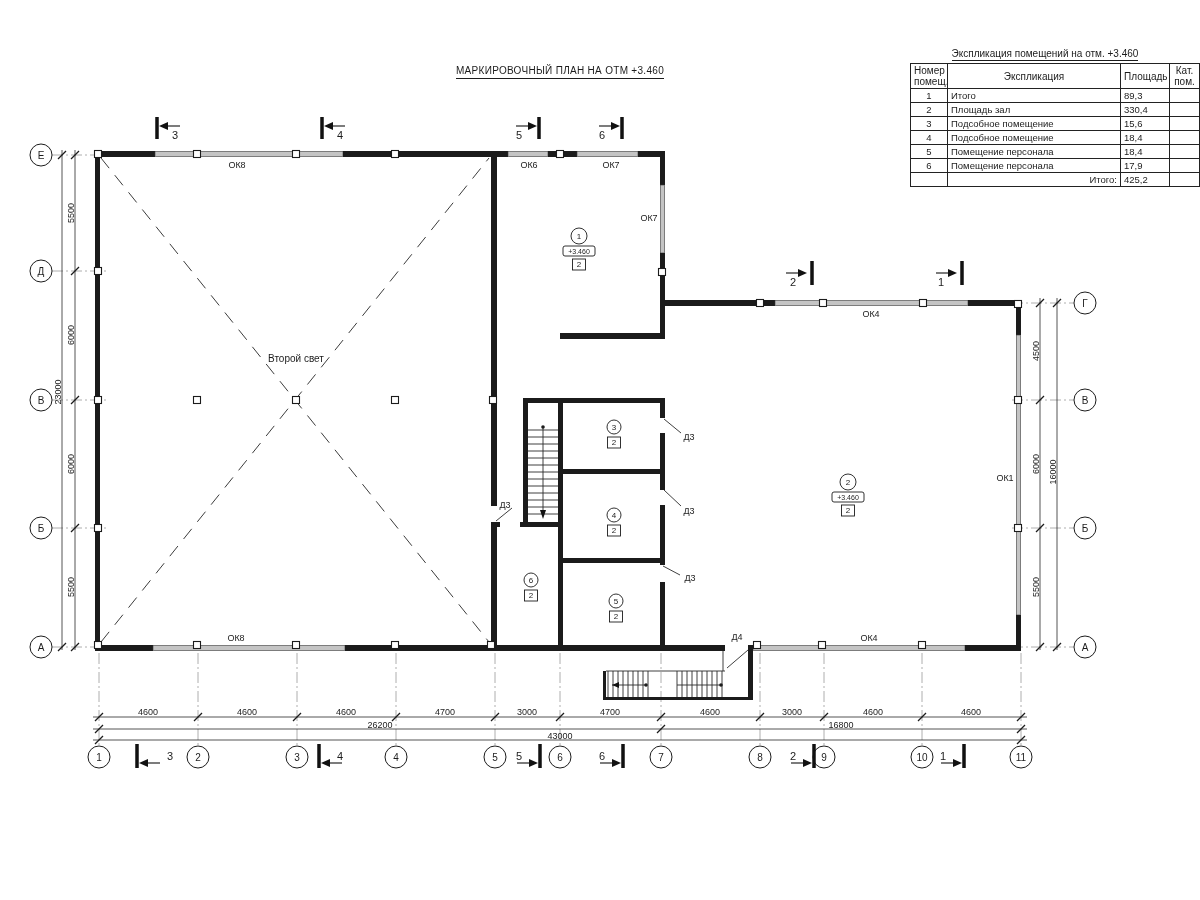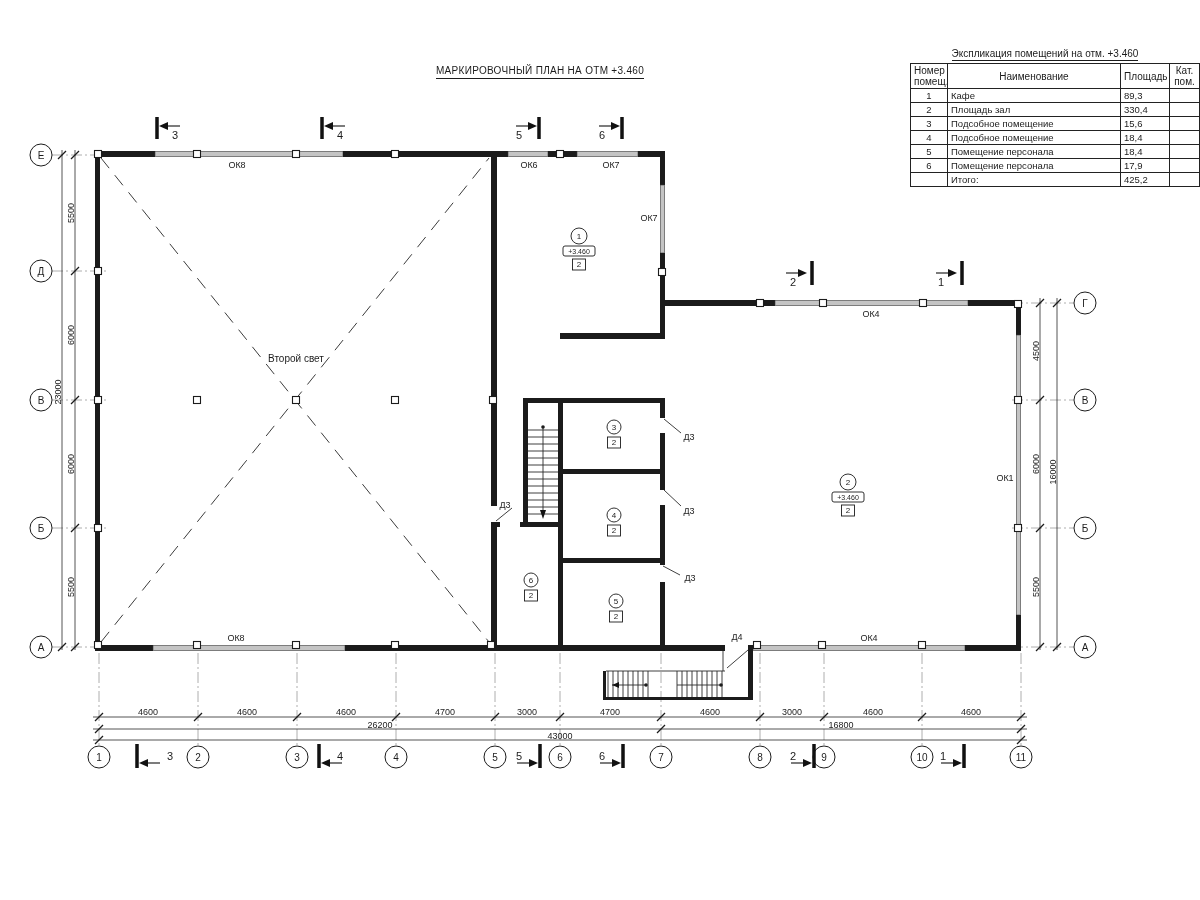--- a/index.html
+++ b/index.html
@@ -17,61 +17,61 @@
   .tick{stroke:#1c1c1c;stroke-width:1.3;}
   .axl{stroke:#9a9a9a;stroke-width:0.8;stroke-dasharray:11 3 2 3;fill:none;}
   .dash{stroke:#3c3c3c;stroke-width:1;stroke-dasharray:13 9;fill:none;}
   .circ{fill:#fff;stroke:#1c1c1c;stroke-width:1;}
   .colsq{fill:#fff;stroke:#1c1c1c;stroke-width:1.1;}
   .bar{stroke:#111;stroke-width:3.5;}
   .arrtail{stroke:#111;stroke-width:1.1;}
   .arrhead{fill:#111;}
   .leaf{stroke:#2a2a2a;stroke-width:0.9;}
   .mark{fill:none;stroke:#1c1c1c;stroke-width:0.9;}
-  #plan-title{position:absolute;left:400px;top:60px;width:280px;text-align:center;}
+  #plan-title{position:absolute;left:420px;top:60px;width:280px;text-align:center;}
   #plan-title span{display:inline-block;font-size:10px;letter-spacing:0.3px;
      border-bottom:1px solid #1c1c1c;padding-bottom:2px;}
   #expl{position:absolute;left:910px;top:48px;width:270px;}
   #expl .etitle{text-align:center;font-size:10px;margin-bottom:4px;}
   #expl .etitle span{border-bottom:1px solid #1c1c1c;padding-bottom:1px;}
   table.ex{border-collapse:collapse;width:269px;table-layout:fixed;}
   table.ex td{border:1px solid #222;font-size:9.5px;padding:0 3px;height:13px;
       overflow:hidden;white-space:nowrap;}
   table.ex{border:1.5px solid #222;}
   table.ex .c-num{width:30px;text-align:center;}
   table.ex .c-name{width:166px;text-align:left;}
   table.ex .c-area{width:42px;text-align:left;}
   table.ex .c-cat{width:23px;text-align:center;}
   table.ex td.hdr{text-align:center;font-size:10px;height:24px;white-space:normal;line-height:11px;}
-  table.ex td.tot{text-align:left;}
+  table.ex td.tot{text-align:right;}
 </style>
 </head>
 <body>
 
 <div id="canvas">
 
 <div id="plan-title">
   <span>МАРКИРОВОЧНЫЙ ПЛАН НА ОТМ +3.460</span>
 </div>
 
 <div id="expl">
   <div class="etitle">
     <span>Экспликация помещений на отм. +3.460</span>
   </div>
   <table class="ex">
     <tbody>
           <tr>
       <td class="c-num hdr">Номер помещ.</td>
-      <td class="c-name hdr">Наименование</td>
+      <td class="c-name hdr">Экспликация</td>
       <td class="c-area hdr">Площадь</td>
       <td class="c-cat hdr">Кат. пом.</td>
     </tr>
     <tr>
       <td class="c-num">1</td>
-      <td class="c-name">Кафе</td>
+      <td class="c-name">Итого</td>
       <td class="c-area">89,3</td>
       <td class="c-cat"></td>
     </tr>
     <tr>
       <td class="c-num">2</td>
       <td class="c-name">Площадь зал</td>
       <td class="c-area">330,4</td>
       <td class="c-cat"></td>
     </tr>
     <tr>

